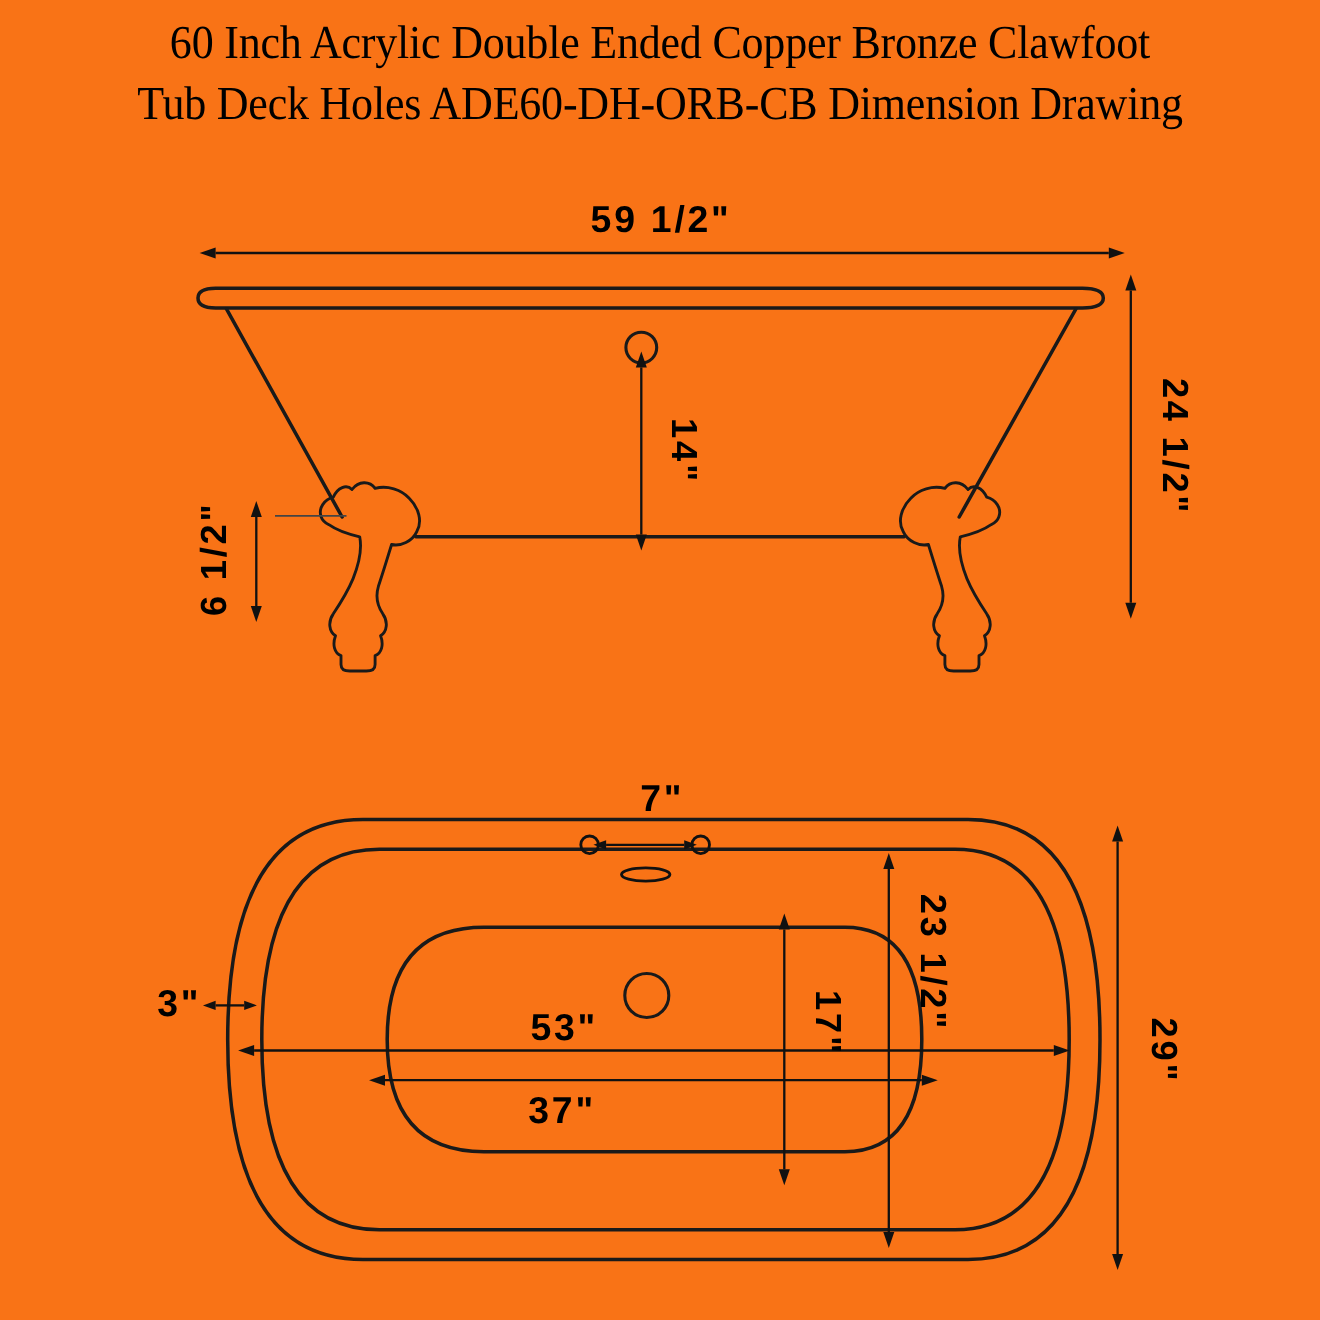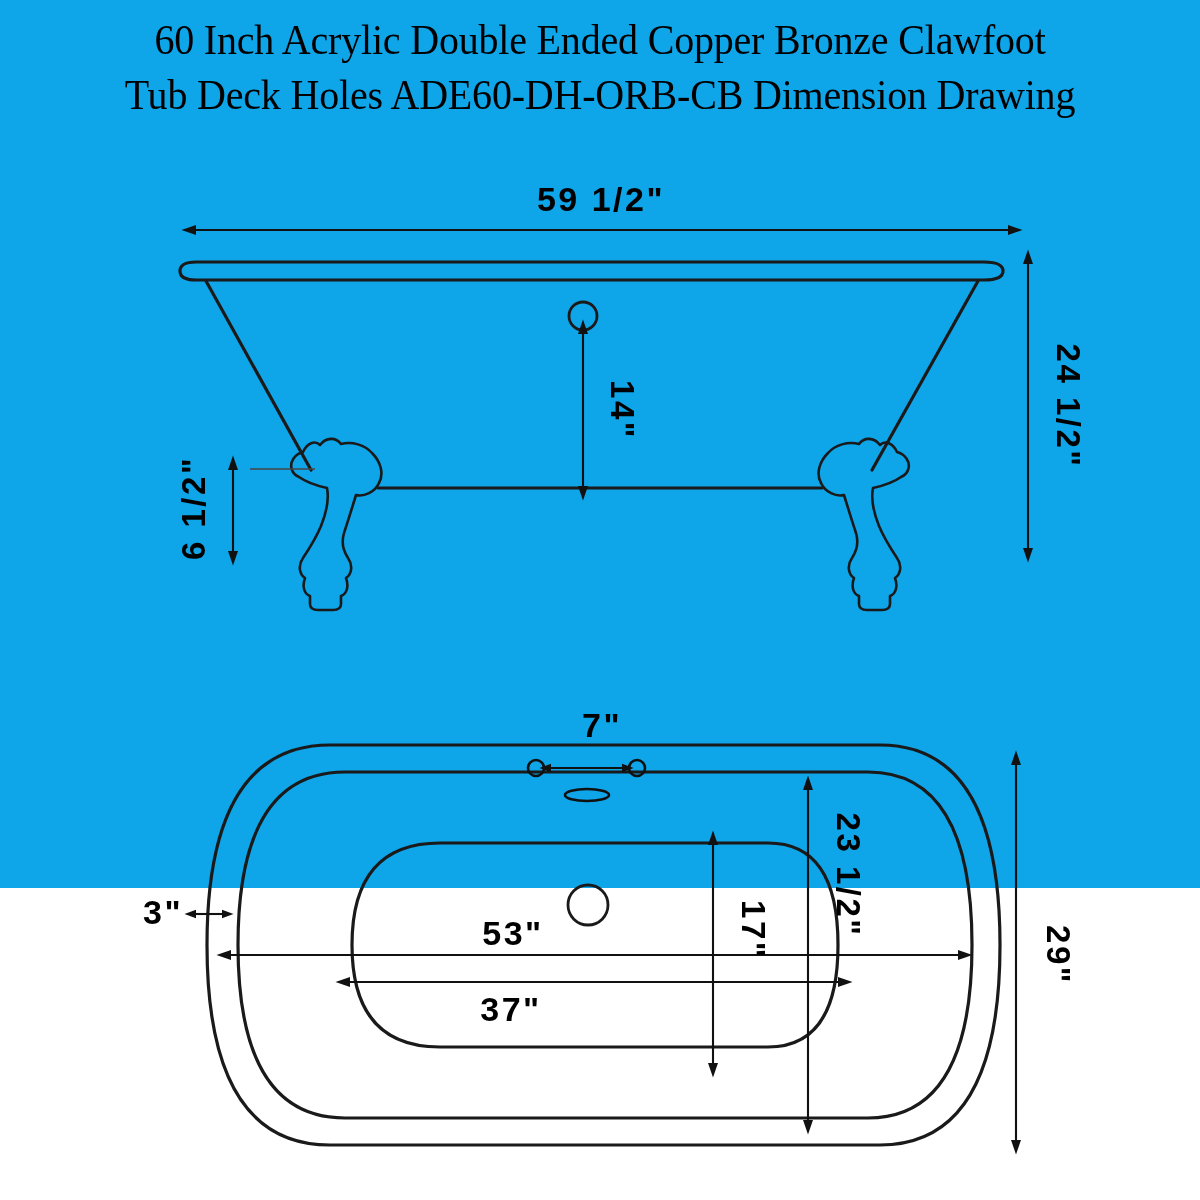--- a/index.html
+++ b/index.html
@@ -10,22 +10,22 @@
   }
   body {
     width: 1200px;
     height: 1200px;
     font-family: "Liberation Sans", sans-serif;
     overflow: hidden;
   }
   #page {
     position: relative;
     width: 1200px;
-    height: 888px;
-    background: #0ea5e9;
+    height: 1200px;
+    background: #f97316;
   }
   .title-block {
     position: absolute;
     top: 0;
     left: 0;
     width: 1200px;
     padding-top: 12px;
     text-align: center;
     box-sizing: border-box;
   }

